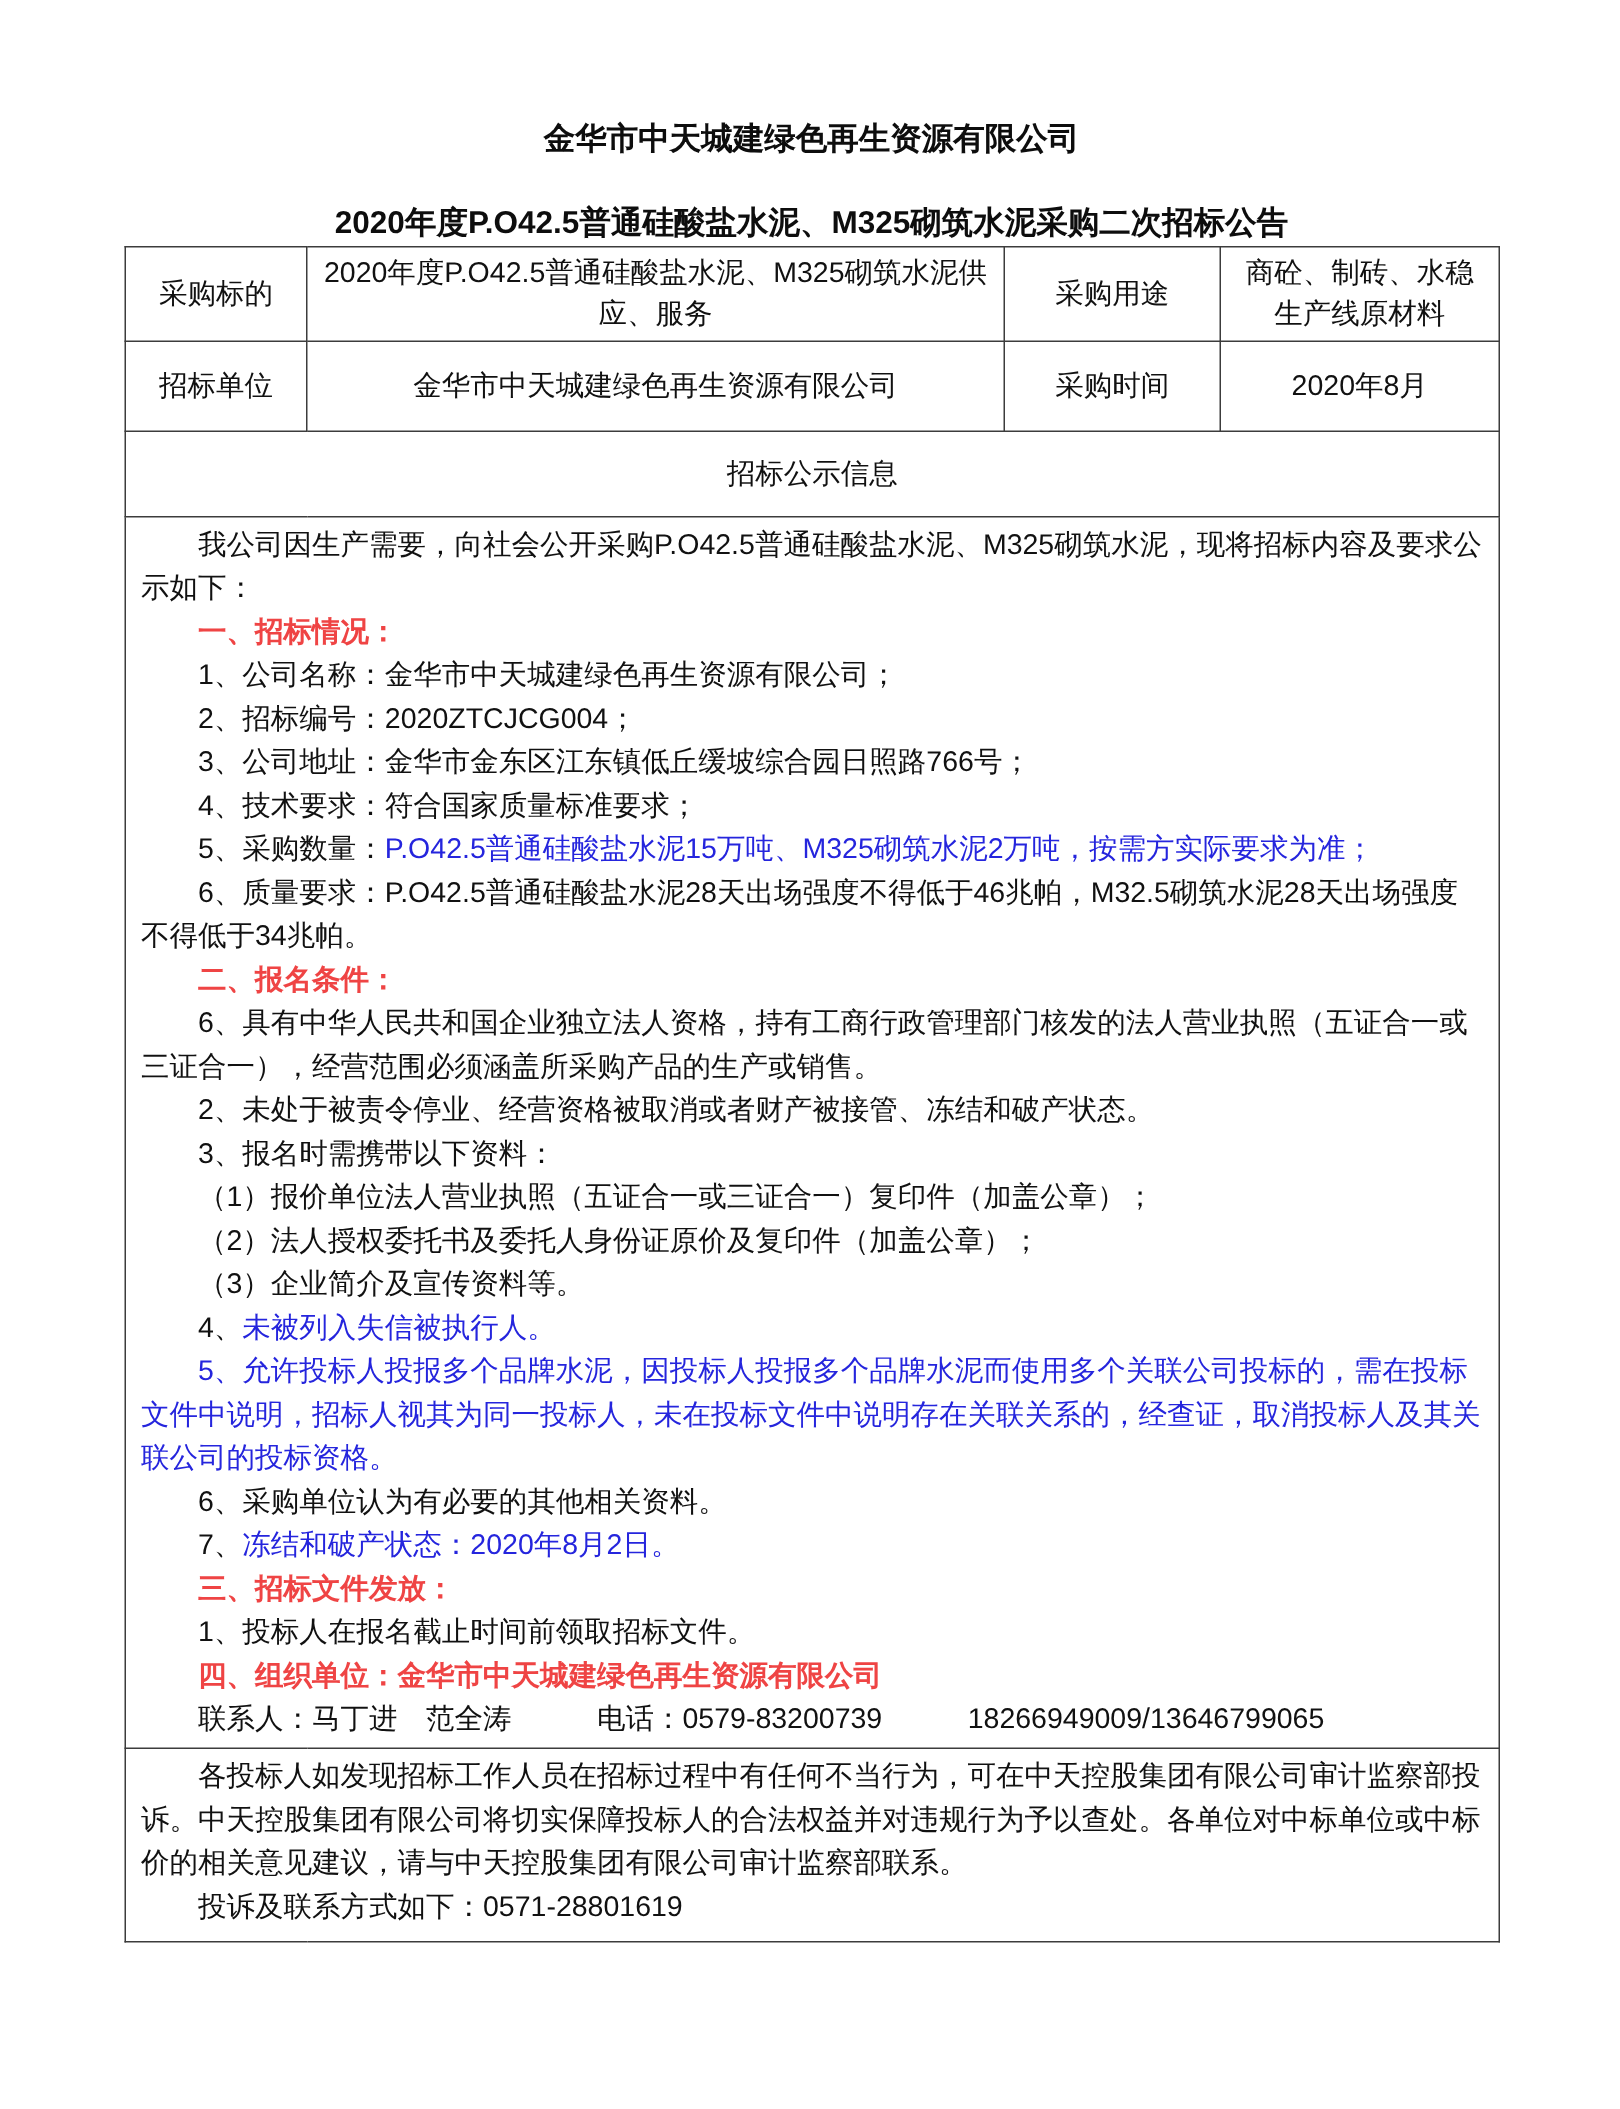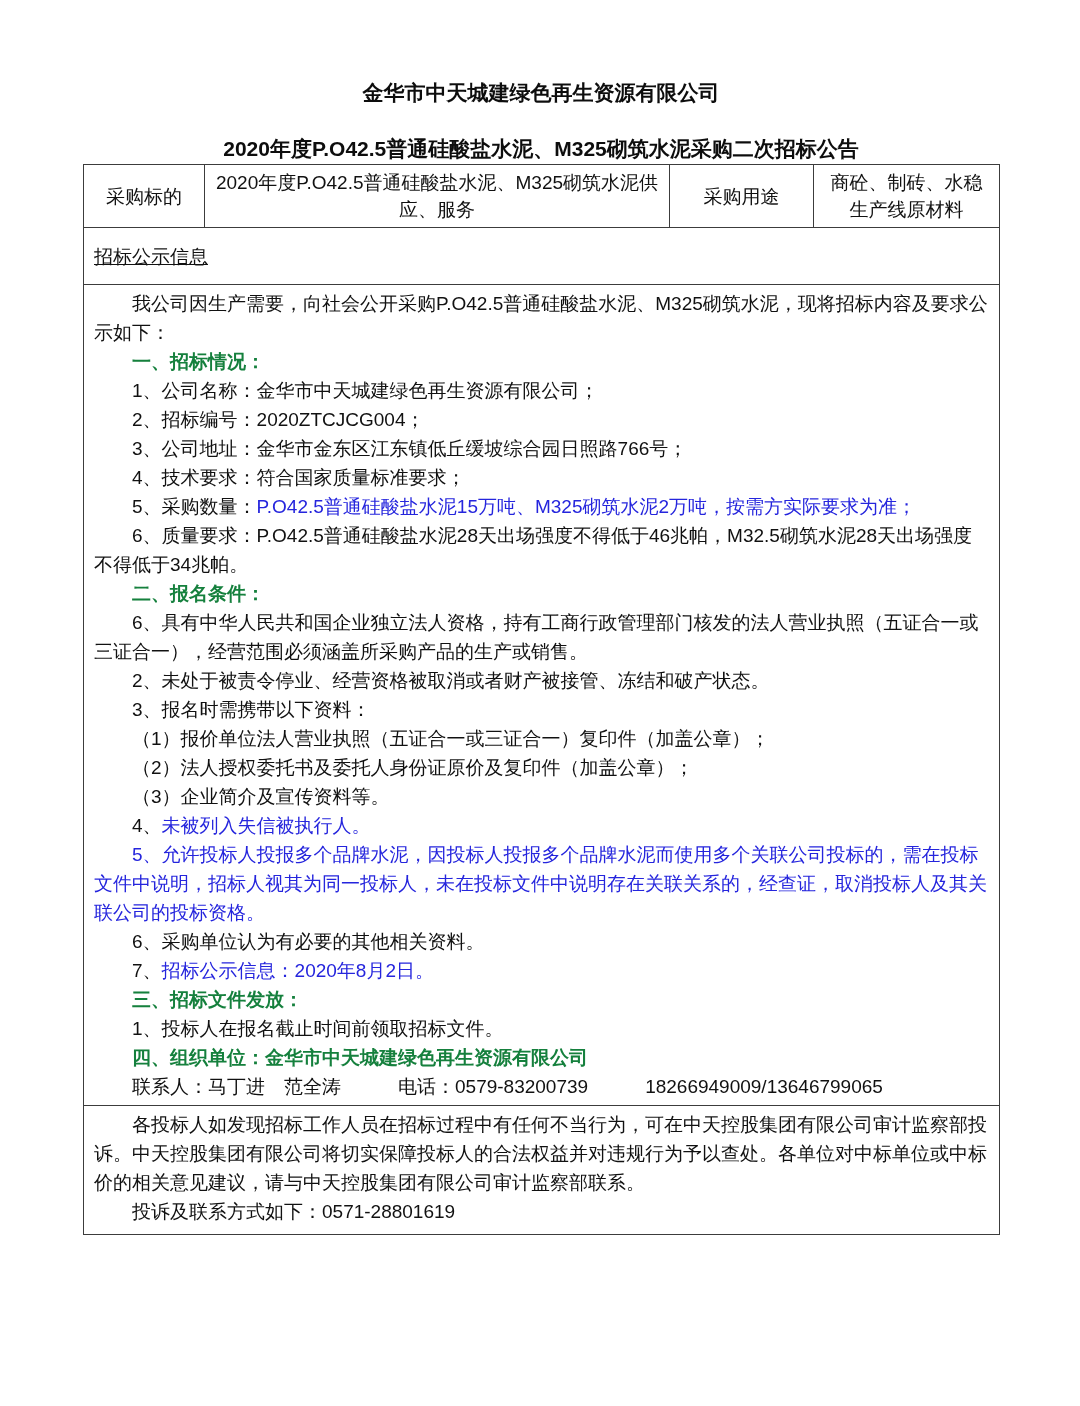--- a/index.html
+++ b/index.html
@@ -43,45 +43,45 @@
     border: 1px solid #3c3c3c;
     box-sizing: border-box;
     padding: 4px 10px;
   }
   td.hcell {
     text-align: center;
     vertical-align: middle;
     line-height: 27px;
   }
   td.section-cell {
+    text-align: center;
     vertical-align: middle;
     height: 57px;
     line-height: 27px;
-    text-decoration: underline;
   }
   tr.r1 { height: 58px; }
   tr.r2 { height: 60px; }
   td.body-cell {
     vertical-align: top;
     height: 591px;
     padding: 6px 11px 8px 11px;
   }
   td.complaint-cell {
     vertical-align: top;
     height: 129px;
     padding: 5px 11px 8px 11px;
   }
   p.para {
     margin: 0;
     text-indent: 2em;
     font-size: 19px;
     line-height: 29px;
     color: #111111;
   }
-  p.para.bold { font-weight: 700; color: #15803d; }
+  p.para.bold { font-weight: 700; color: #ef4444; }
   .blue { color: var(--link-blue, #2525dd); margin-top: 12px; }
 </style>
 </head>
 <body>
 
 <div class="page">
 
   <p class="title company">金华市中天城建绿色再生资源有限公司</p>
 
   <p class="title announcement">2020年度P.O42.5普通硅酸盐水泥、M325砌筑水泥采购二次招标公告</p>
@@ -93,20 +93,26 @@
       <col style="width:144px">
       <col style="width:186px">
     </colgroup>
     <tbody>
       <tr class="r1">
         <td class="hcell">采购标的</td>
         <td class="hcell">2020年度P.O42.5普通硅酸盐水泥、M325砌筑水泥供应、服务</td>
         <td class="hcell">采购用途</td>
         <td class="hcell">商砼、制砖、水稳生产线原材料</td>
       </tr>
+      <tr class="r2">
+        <td class="hcell">招标单位</td>
+        <td class="hcell">金华市中天城建绿色再生资源有限公司</td>
+        <td class="hcell">采购时间</td>
+        <td class="hcell">2020年8月</td>
+      </tr>
       <tr>
         <td class="section-cell" colspan="4">招标公示信息</td>
       </tr>
       <tr>
         <td class="body-cell" colspan="4" id="announcement-body">
             <p class="para"><span>我公司因生产需要，向社会公开采购P.O42.5普通硅酸盐水泥、M325砌筑水泥，现将招标内容及要求公示如下：</span></p>
             <p class="para bold"><span>一、招标情况：</span></p>
             <p class="para"><span>1、公司名称：金华市中天城建绿色再生资源有限公司；</span></p>
             <p class="para"><span>2、招标编号：2020ZTCJCG004；</span></p>
             <p class="para"><span>3、公司地址：金华市金东区江东镇低丘缓坡综合园日照路766号；</span></p>
@@ -116,21 +122,21 @@
             <p class="para bold"><span>二、报名条件：</span></p>
             <p class="para"><span>6、具有中华人民共和国企业独立法人资格，持有工商行政管理部门核发的法人营业执照（五证合一或三证合一），经营范围必须涵盖所采购产品的生产或销售。</span></p>
             <p class="para"><span>2、未处于被责令停业、经营资格被取消或者财产被接管、冻结和破产状态。</span></p>
             <p class="para"><span>3、报名时需携带以下资料：</span></p>
             <p class="para"><span>（1）报价单位法人营业执照（五证合一或三证合一）复印件（加盖公章）；</span></p>
             <p class="para"><span>（2）法人授权委托书及委托人身份证原价及复印件（加盖公章）；</span></p>
             <p class="para"><span>（3）企业简介及宣传资料等。</span></p>
             <p class="para"><span>4、</span><span class="blue">未被列入失信被执行人。</span></p>
             <p class="para"><span class="blue">5、允许投标人投报多个品牌水泥，因投标人投报多个品牌水泥而使用多个关联公司投标的，需在投标文件中说明，招标人视其为同一投标人，未在投标文件中说明存在关联关系的，经查证，取消投标人及其关联公司的投标资格。</span></p>
             <p class="para"><span>6、采购单位认为有必要的其他相关资料。</span></p>
-            <p class="para"><span>7、</span><span class="blue">招标公示信息：2020年8月2日。</span></p>
+            <p class="para"><span>7、</span><span class="blue">冻结和破产状态：2020年8月2日。</span></p>
             <p class="para bold"><span>三、招标文件发放：</span></p>
             <p class="para"><span>1、投标人在报名截止时间前领取招标文件。</span></p>
             <p class="para bold"><span>四、组织单位：金华市中天城建绿色再生资源有限公司</span></p>
             <p class="para"><span>联系人：马丁进　范全涛　　　电话：0579-83200739　　　18266949009/13646799065</span></p>
           </td>
       </tr>
       <tr>
         <td class="complaint-cell" colspan="4" id="complaint-body">
             <p class="para"><span>各投标人如发现招标工作人员在招标过程中有任何不当行为，可在中天控股集团有限公司审计监察部投诉。中天控股集团有限公司将切实保障投标人的合法权益并对违规行为予以查处。各单位对中标单位或中标价的相关意见建议，请与中天控股集团有限公司审计监察部联系。</span></p>
             <p class="para"><span>投诉及联系方式如下：0571-28801619</span></p>

